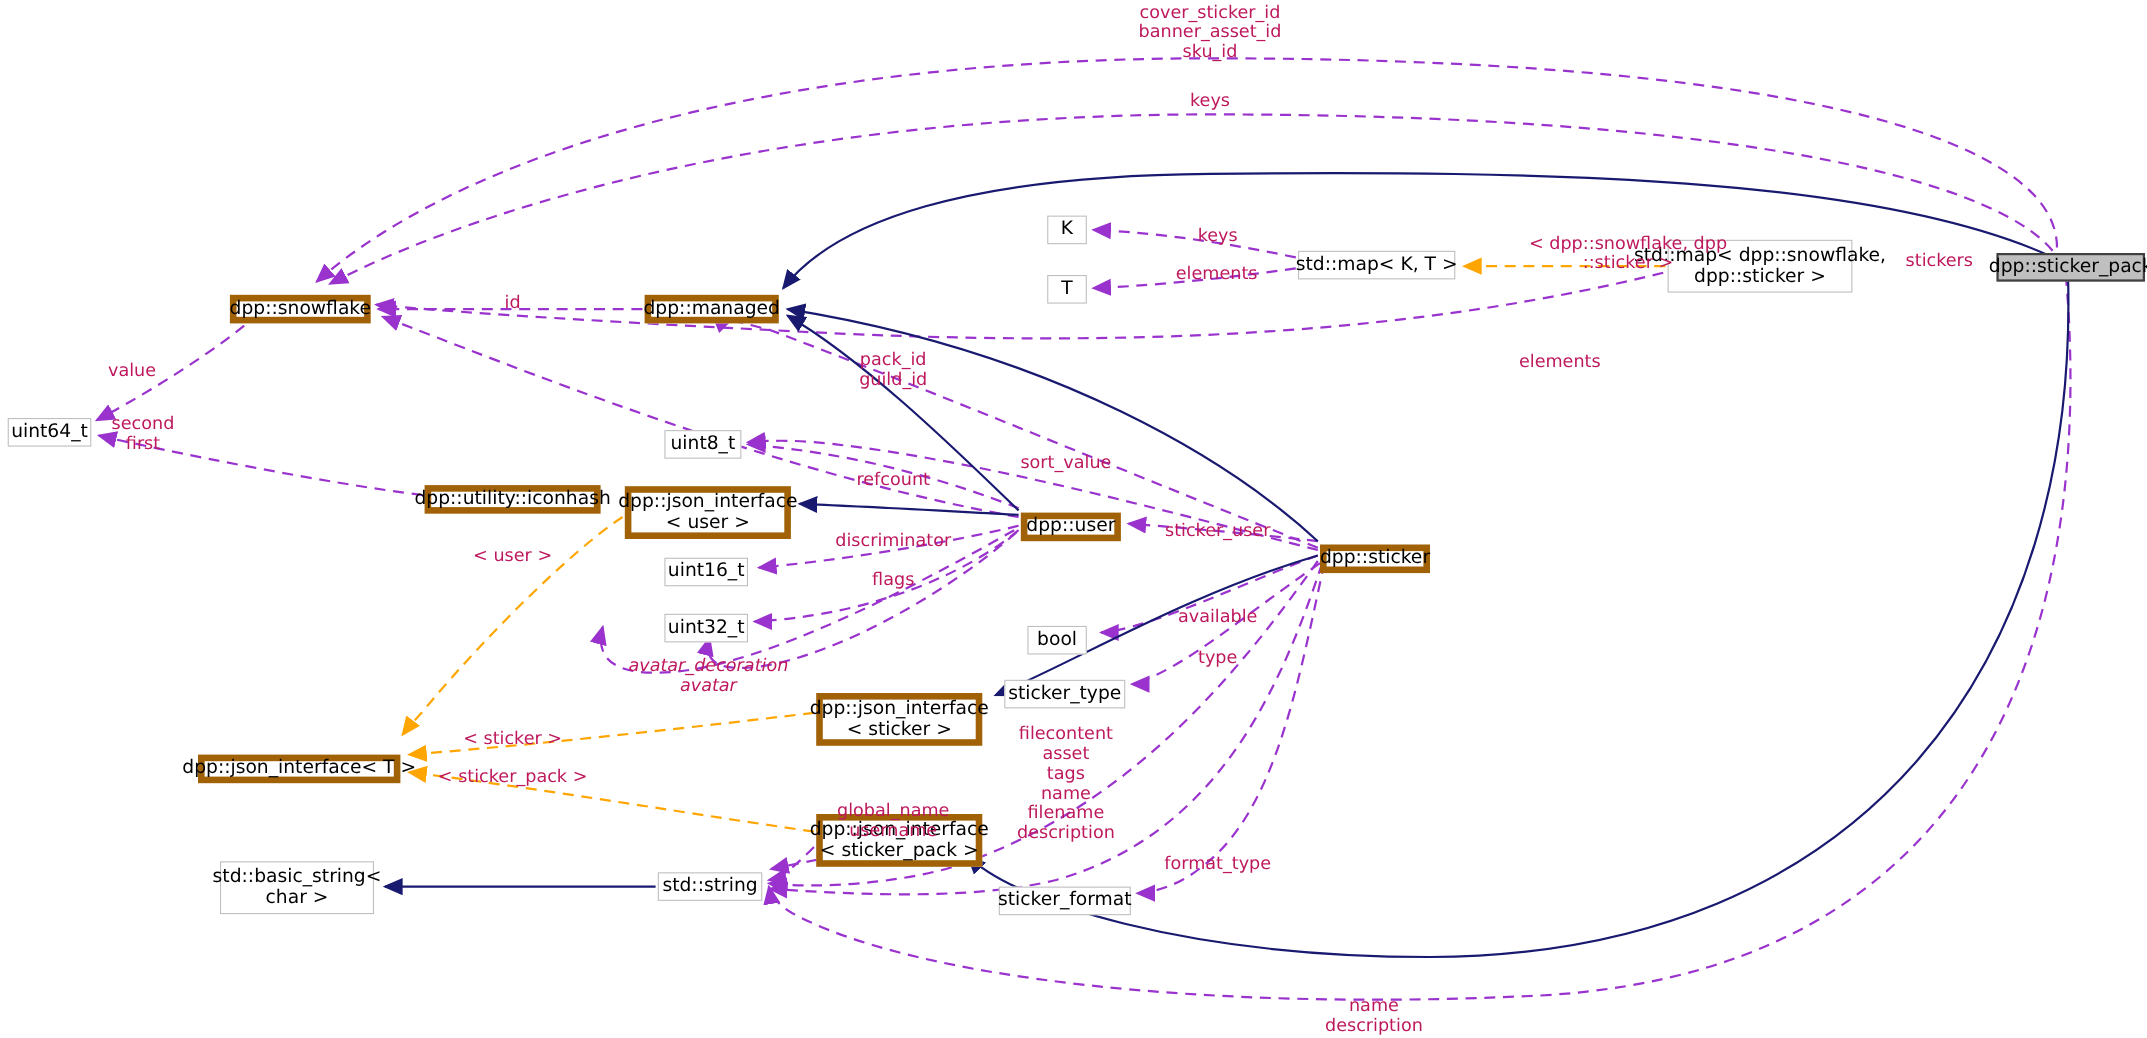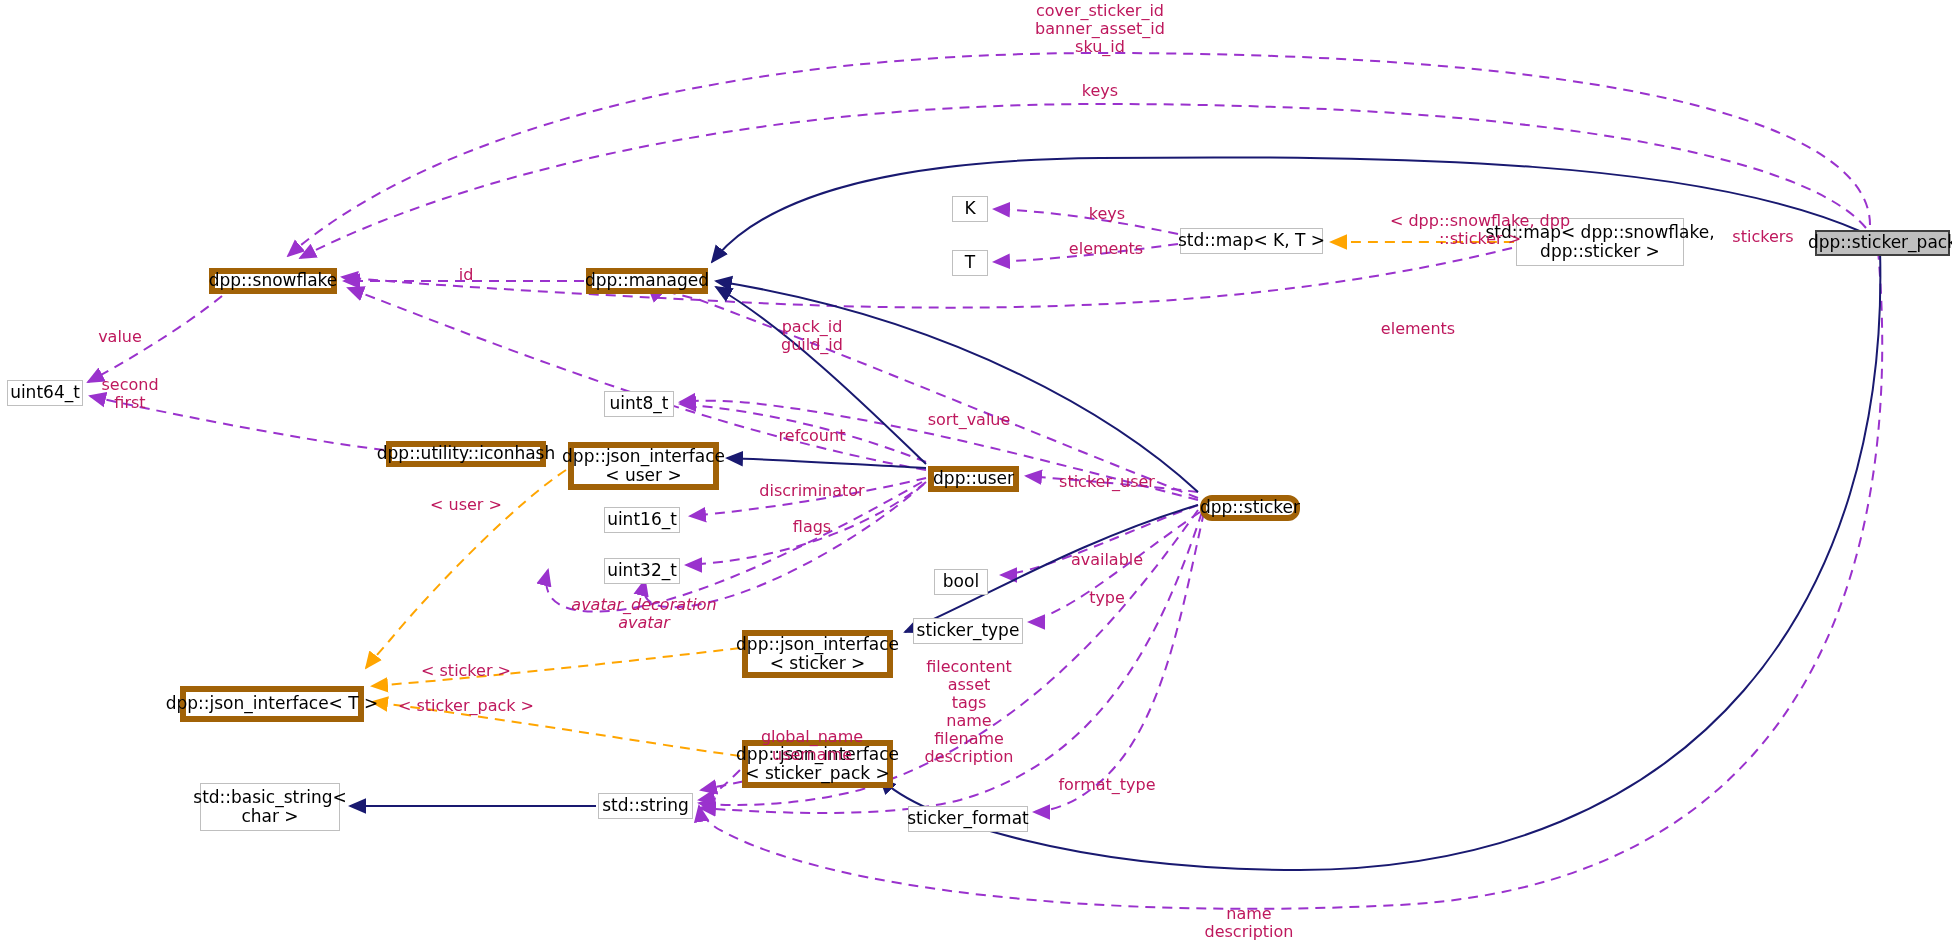--- a/index.html
+++ b/index.html
@@ -125,28 +125,28 @@
   <div class="node bold" style="left: 586px; top: 268px; width: 122px; height: 26px;">dpp::managed</div>
   <div class="node bold" style="left: 209px; top: 268px; width: 128px; height: 26px;">dpp::snowflake</div>
   <div class="node" style="left: 7px; top: 380px; width: 76px; height: 26px;">uint64_t</div>
   <div class="node bold" style="left: 386px; top: 441px; width: 160px; height: 26px;">dpp::utility::iconhash</div>
   <div class="node bold" style="left: 568px; top: 442px; width: 151px; height: 48px;">dpp::json_interface
 &lt; user &gt;</div>
   <div class="node bold" style="left: 928px; top: 466px; width: 91px; height: 26px;">dpp::user</div>
   <div class="node" style="left: 604px; top: 391px; width: 70px; height: 26px;">uint8_t</div>
   <div class="node" style="left: 604px; top: 507px; width: 76px; height: 26px;">uint16_t</div>
   <div class="node" style="left: 604px; top: 558px; width: 76px; height: 26px;">uint32_t</div>
-  <div class="node bold" style="left: 1200px; top: 495px; width: 100px; height: 26px; border-radius: 12px;">dpp::sticker</div>
+  <div class="node bold" style="left: 1200px; top: 495px; width: 100px; height: 26px;">dpp::sticker</div>
   <div class="node" style="left: 934px; top: 569px; width: 54px; height: 26px;">bool</div>
   <div class="node" style="left: 913px; top: 618px; width: 110px; height: 26px;">sticker_type</div>
   <div class="node bold" style="left: 742px; top: 630px; width: 151px; height: 48px;">dpp::json_interface
 &lt; sticker &gt;</div>
   <div class="node bold" style="left: 742px; top: 740px; width: 151px; height: 48px;">dpp::json_interface
 &lt; sticker_pack &gt;</div>
-  <div class="node bold" style="left: 180px; top: 686px; width: 184px; height: 36px;">dpp::json_interface&lt; T &gt;</div>
+  <div class="node bold" style="left: 180px; top: 686px; width: 184px; height: 26px;">dpp::json_interface&lt; T &gt;</div>
   <div class="node" style="left: 200px; top: 783px; width: 140px; height: 48px;">std::basic_string&lt;
 char &gt;</div>
   <div class="node" style="left: 598px; top: 793px; width: 95px; height: 26px;">std::string</div>
   <div class="node" style="left: 908px; top: 806px; width: 120px; height: 26px;">sticker_format</div>
 
   <div class="elabel" style="left: 1100px; top: 2px;">cover_sticker_id
 banner_asset_id
 sku_id</div>
   <div class="elabel" style="left: 1100px; top: 82px;">keys</div>
   <div class="elabel" style="left: 1107px; top: 205px;">keys</div>

